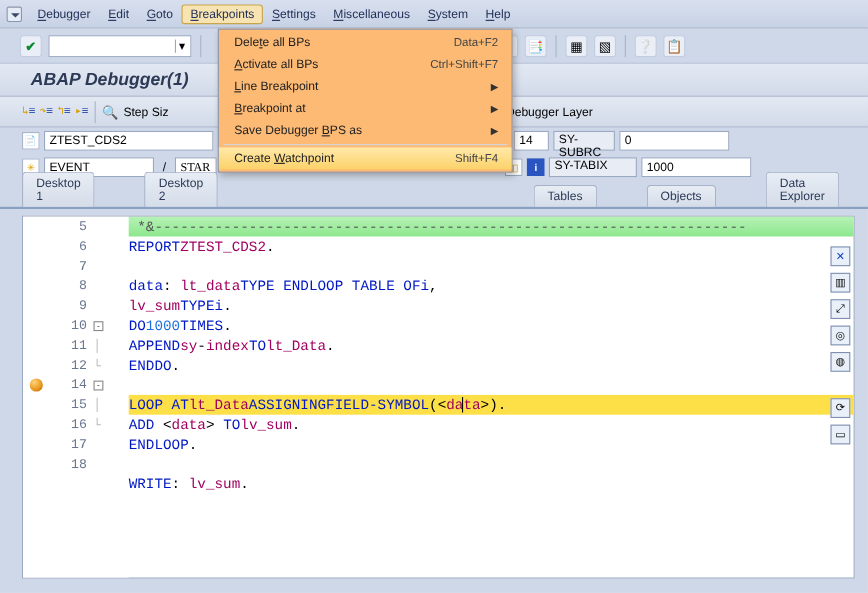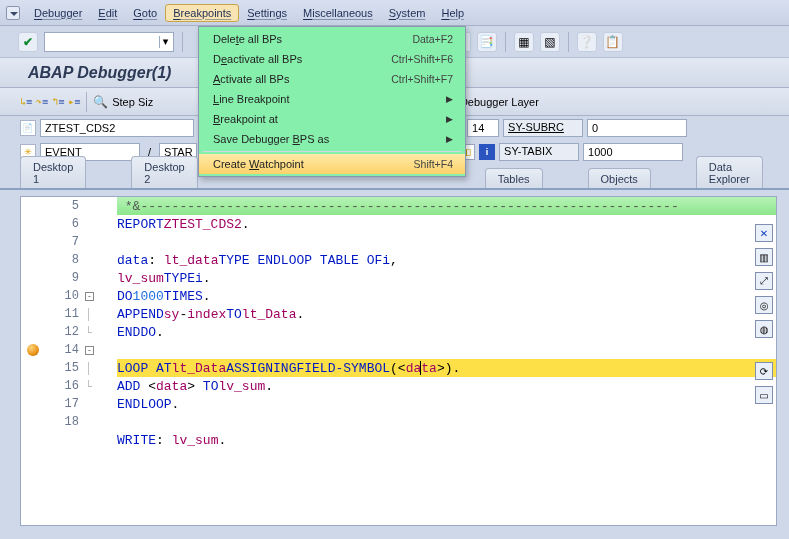--- a/index.html
+++ b/index.html
@@ -27,21 +27,20 @@
   }
   .menubar .menu-btn-small::after {
     content: ""; position: absolute; left:3px; top:5px;
     border-left:4px solid transparent; border-right:4px solid transparent;
     border-top:4px solid #3a4a6a;
   }
   .menu-item {
     padding: 3px 8px;
     color: #1e2d55;
     cursor: pointer;
-    text-decoration: underline;
     text-decoration-color: rgba(30,45,85,.4);
     text-underline-offset: 2px;
   }
   .menu-item.active {
     background: #f7e4b2;
     border: 1px solid #c7a54a;
     border-radius: 3px;
     padding: 2px 7px;
   }
   .toolbar-row {
@@ -126,21 +125,21 @@
   .cline { height:18px; white-space:pre; display:flex; align-items:center;}
   .cline.hl { background:#fde047;}
   .cline.comment { background: linear-gradient(#b6f2b6,#8de78d); color:#555;}
   .kw { color:#0018c4; }
   .name-red { color:#a00060;}
   .num { color:#1e6fe0;}
   .cursor-caret { border-left:1px solid #000; display:inline-block; height:14px; vertical-align:middle; margin-left:-1px;}
   
   .dropdown-menu {
     position:absolute; left:198px; top:26px; width:268px;
-    background:#86efac; border:1px solid #8a96af;
+    background:#fdba74; border:1px solid #8a96af;
     box-shadow: 2px 3px 6px rgba(0,0,0,.25);
     z-index:100;
     padding:2px 0;
   }
   .dm-item {
     display:flex; justify-content:space-between; align-items:center;
     padding:4px 12px 4px 14px; font-size:11px; color:#222; cursor:pointer;
   }
   .dm-item .arrow-r { color:#333; font-size:9px;}
   .dm-sep { height:1px; background:#d0d6e2; margin:2px 4px;}
@@ -169,24 +168,20 @@
       <div class="menu-item skinny"><u>H</u>elp</div>
     </div>
 </div>
 
 <div class="dropdown-menu" id="bp-menu">
     <div class="dm-item">
       <span class="skinny">Dele<u>t</u>e all BPs</span>
       <span class="sc">Data+F2</span>
     </div>
     <div class="dm-item">
-      <span class="skinny">D<u>e</u>activate all BPs</span>
-      <span class="sc">Ctrl+Shift+F6</span>
-    </div>
-    <div class="dm-item">
       <span class="skinny"><u>A</u>ctivate all BPs</span>
       <span class="sc">Ctrl+Shift+F7</span>
     </div>
     <div class="dm-item">
       <span class="skinny"><u>L</u>ine Breakpoint</span>
       <span class="arrow-r">▶</span>
     </div>
     <div class="dm-item">
       <span class="skinny"><u>B</u>reakpoint at</span>
       <span class="arrow-r">▶</span>
@@ -239,29 +234,29 @@
     <span>Configure Debugger Layer</span>
   </div>
 </div>
 
 <div class="context-row">
   <div class="ctx-icon">📄</div>
   <input class="ctx-field" style="width: 154px;" value="ZTEST_CDS2">
   <div style="width:258px;"></div>
   <span>/</span>
   <input class="ctx-field" style="width: 32px;" value="14">
-  <span class="sys-field" style="width:80px; background:#e8edf5;text-decoration:underline;">SY-SUBRC</span>
+  <span class="sys-field" style="width:56px; background:#e8edf5;">SY-SUBRC</span>
   <input class="ctx-field" style="width: 100px;" value="0">
 </div>
 
 <div class="context-row">
   <div class="ctx-icon" style="color:#d7a000;">✳</div>
   <input class="ctx-field" style="width: 100px;" value="EVENT">
   <span style="margin:0 4px;">/</span>
-  <input class="ctx-field" style="width: 38px;" value="STAR">
+  <input class="ctx-field" style="width: 38px; font-family: Liberation Serif, serif;" value="STAR">
   <div style="width:254px;"></div>
   <span class="ctx-icon" style="background:#fff;border-color:#9aa8c1;color:#c9a000;">◧</span>
   <span class="ctx-icon" style="background:#2a55c0;color:#fff;border:none;font-weight:bold;">i</span>
   <span class="sys-field" style="width:80px; background:#e8edf5;">SY-TABIX</span>
   <input class="ctx-field" style="width: 100px;" value="1000">
 </div>
 
 <div class="tabs-row" id="tabs-row">
     <div class="tab">Desktop 1</div>
     <div class="tab">Desktop 2</div>

